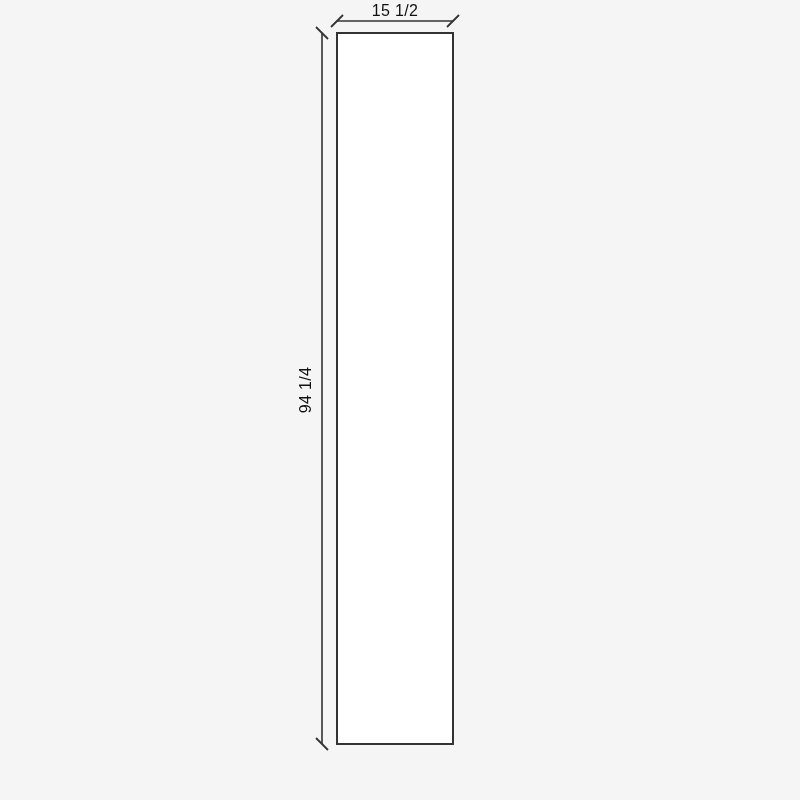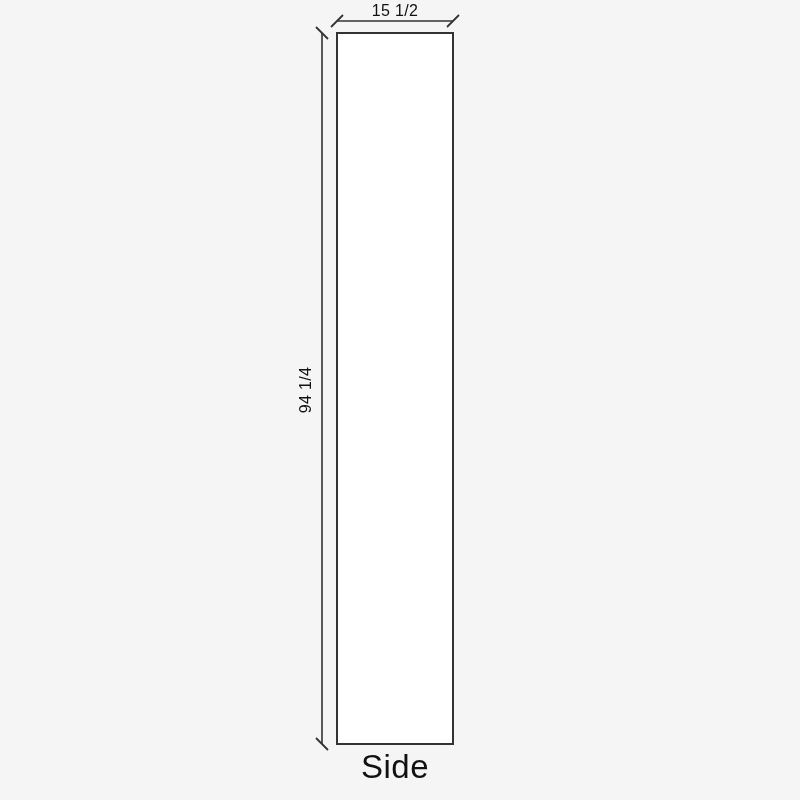--- a/index.html
+++ b/index.html
@@ -88,15 +88,14 @@
 
     <line class="dim-line" x1="322" y1="33" x2="322" y2="744"></line>
     <line class="tick" x1="316" y1="27" x2="328" y2="39"></line>
     <line class="tick" x1="316" y1="738" x2="328" y2="750"></line>
   </svg>
 
   <div class="dim-label width">15 1/2</div>
 
   <div class="dim-label height">94 1/4</div>
 
-  <div class="panel-name">Side</div>
 
 </div>
 
 </body></html>

